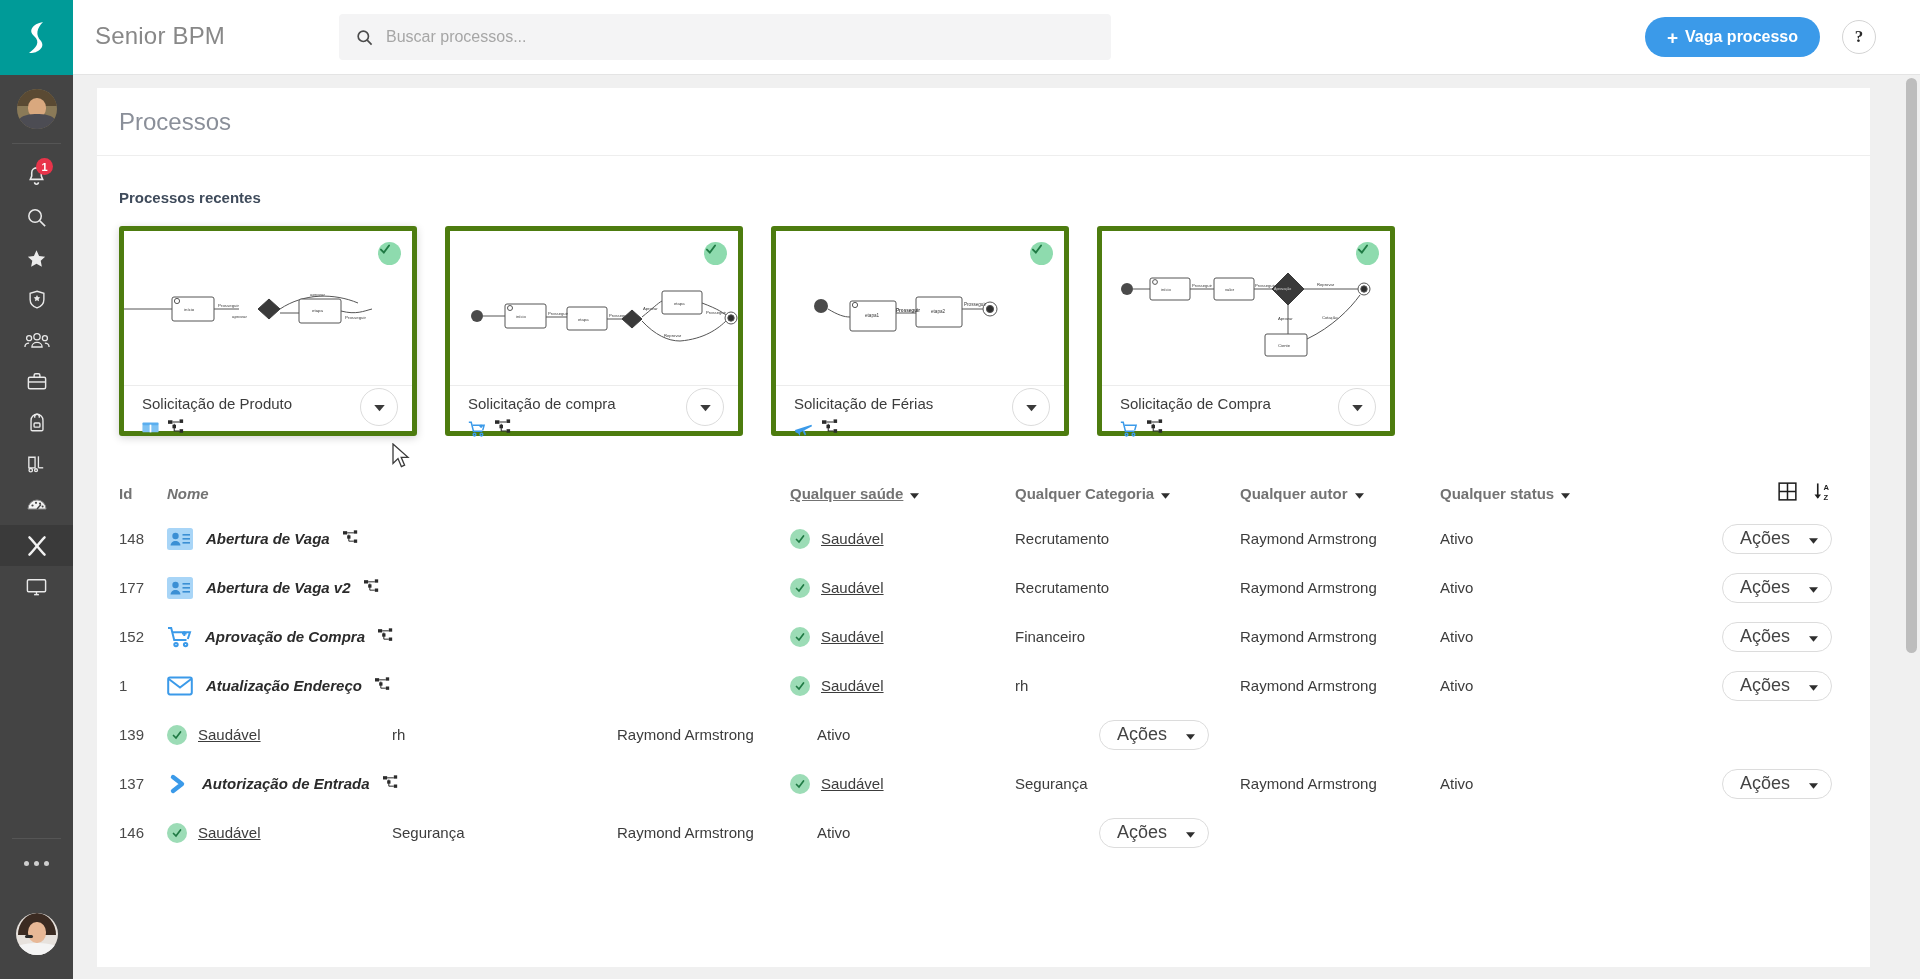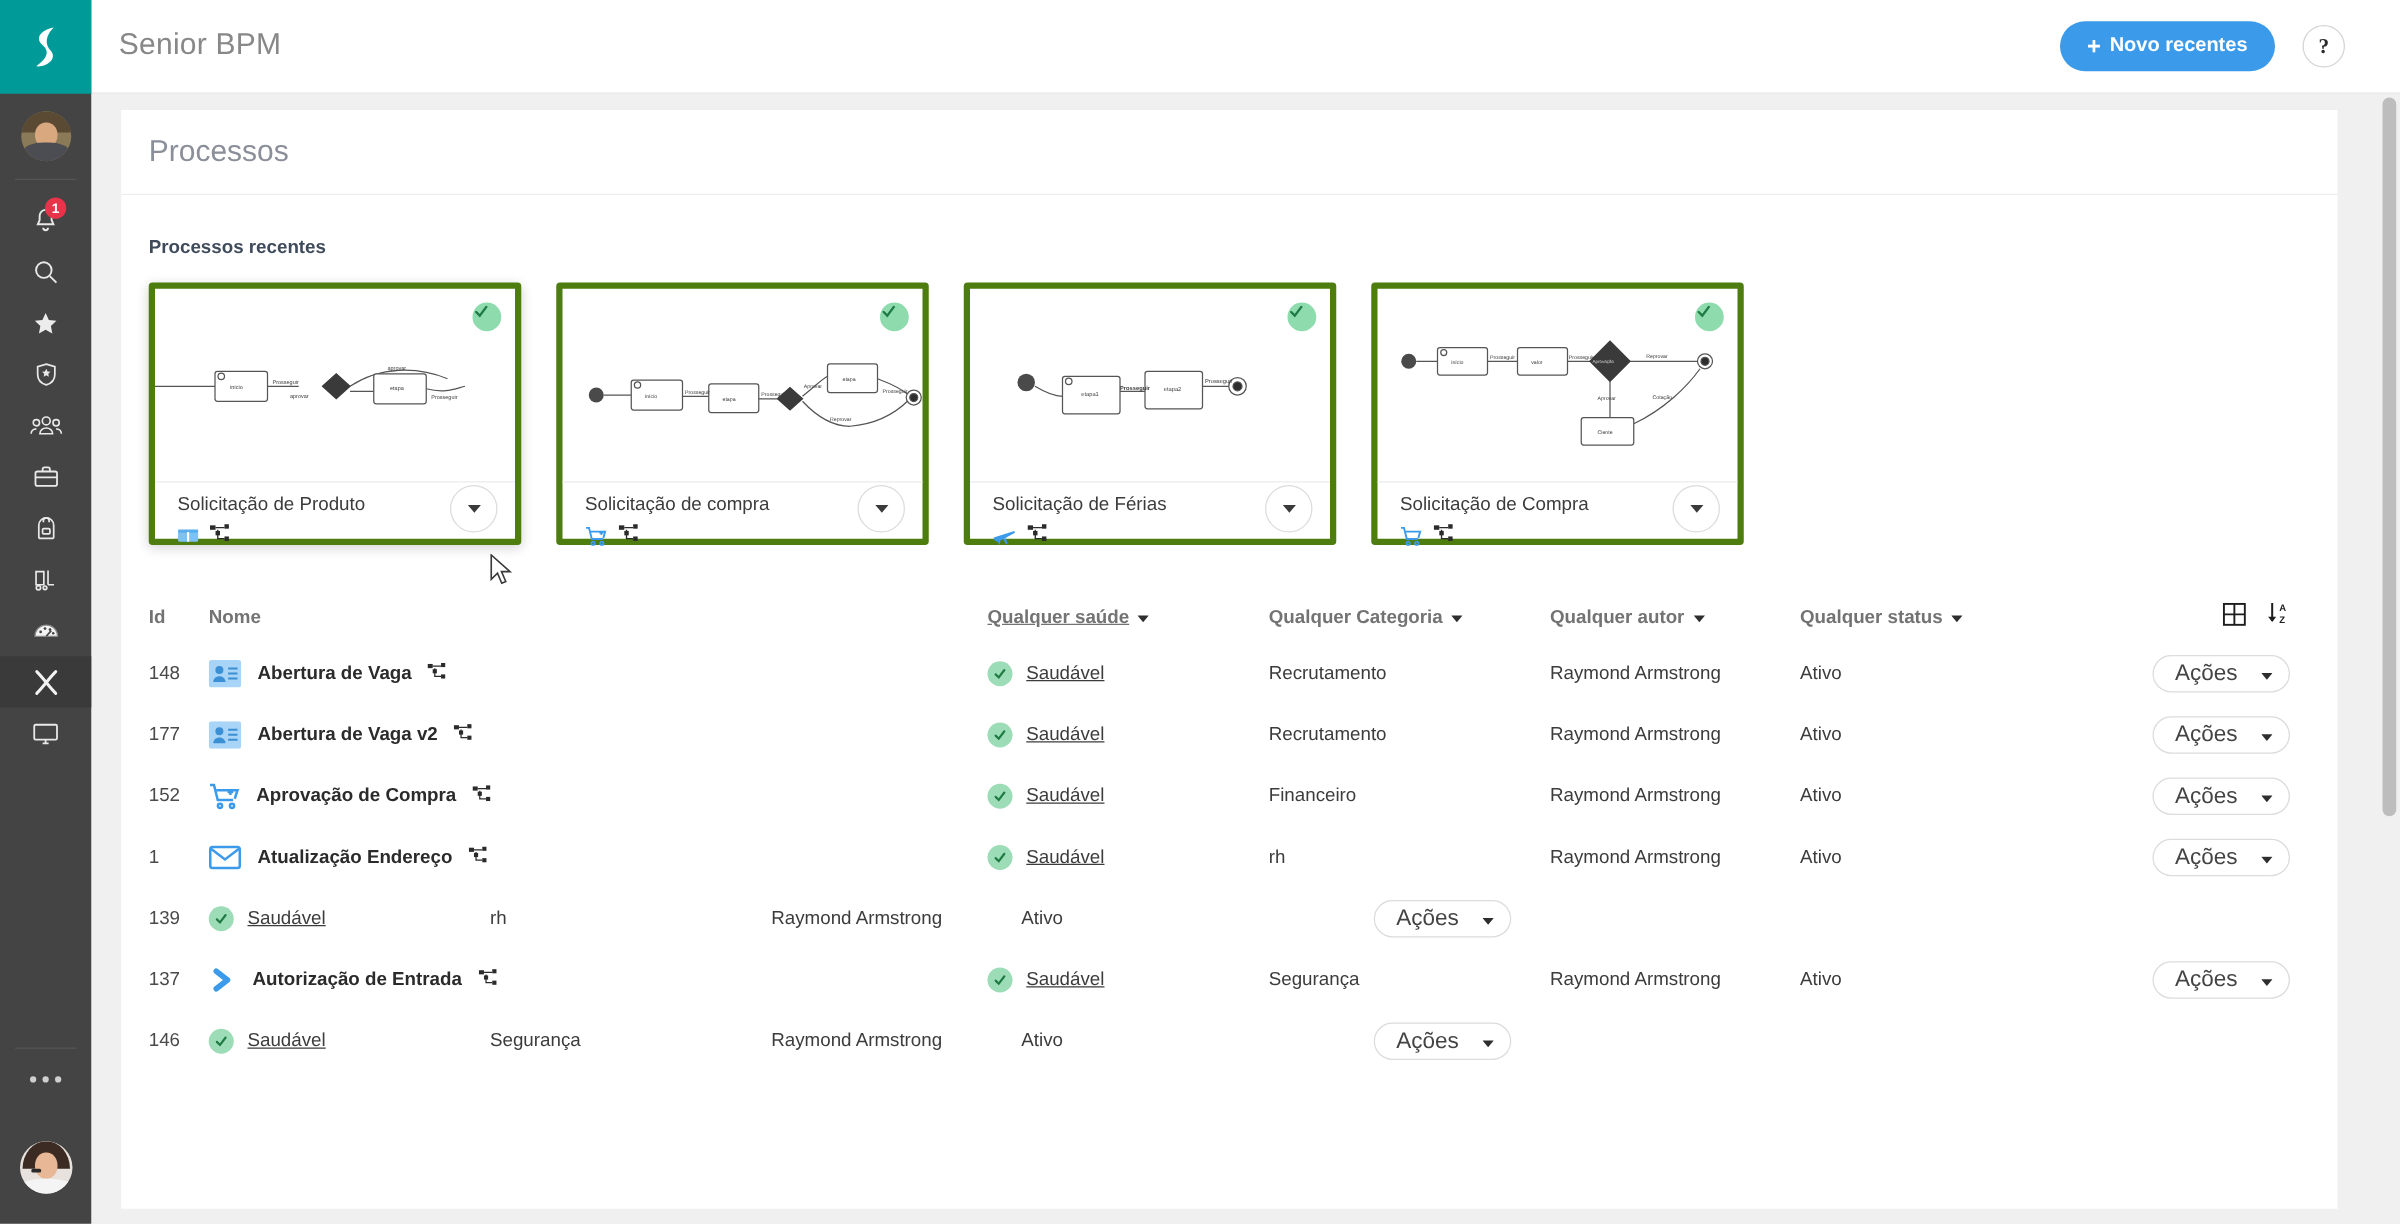--- a/index.html
+++ b/index.html
@@ -208,21 +208,21 @@
 
   
   #tbl { width: 1773px; margin-top: 36px; }
   #tbl .hdr {
     display: flex; align-items: center;
     height: 42px;
     padding-left: 22px;
     font-size: 15px; font-weight: bold; color: #737373;
   }
   .c-id   { width: 48px; }
-  .c-name { width: 623px; }
+  .c-name { width: 623px; font-style: italic; }
   .c-health { width: 225px; text-decoration: underline; }
   .c-cat  { width: 225px; }
   .c-auth { width: 200px; }
   .c-stat { width: 220px; }
   .c-act  { width: 190px; display:flex; justify-content:flex-end; padding-right:18px; }
 
   .hdr .col { display: flex; align-items: center; gap: 7px; cursor: pointer; }
   .hdr .c-id, .hdr .c-name { cursor: default; }
   .hdr .c-act { gap: 16px; align-items: center; }
 
@@ -418,24 +418,33 @@
     <div class="s-hair"></div>
       <div class="s-face"></div>
       <div class="s-mic"></div>
       <div class="s-body"></div>
   </div>
 </div>
 
 <div id="topbar">
   <div id="app-title">Senior BPM</div>
 
+  <div id="search-box">
+    <span class="s-icon">
+      <svg width="19" height="19" viewBox="0 0 24 24" fill="none" stroke="#4b4b4b" stroke-width="2.1">
+        <circle cx="10.5" cy="10.5" r="6.5"></circle>
+          <path d="M15.4 15.4 L21 21"></path>
+      </svg>
+    </span>
+    <input id="search-input" type="text" placeholder="Buscar processos..." style="">
+  </div>
 
   <button id="btn-novo">
     <span class="plus">+</span>
-    <span>Novo recentes</span>
+    <span>Vaga processo</span>
   </button>
 
   <button id="btn-help">
     <span>?</span>
   </button>
 </div>
 
 <div id="page">
   <div id="card-shell">
 

